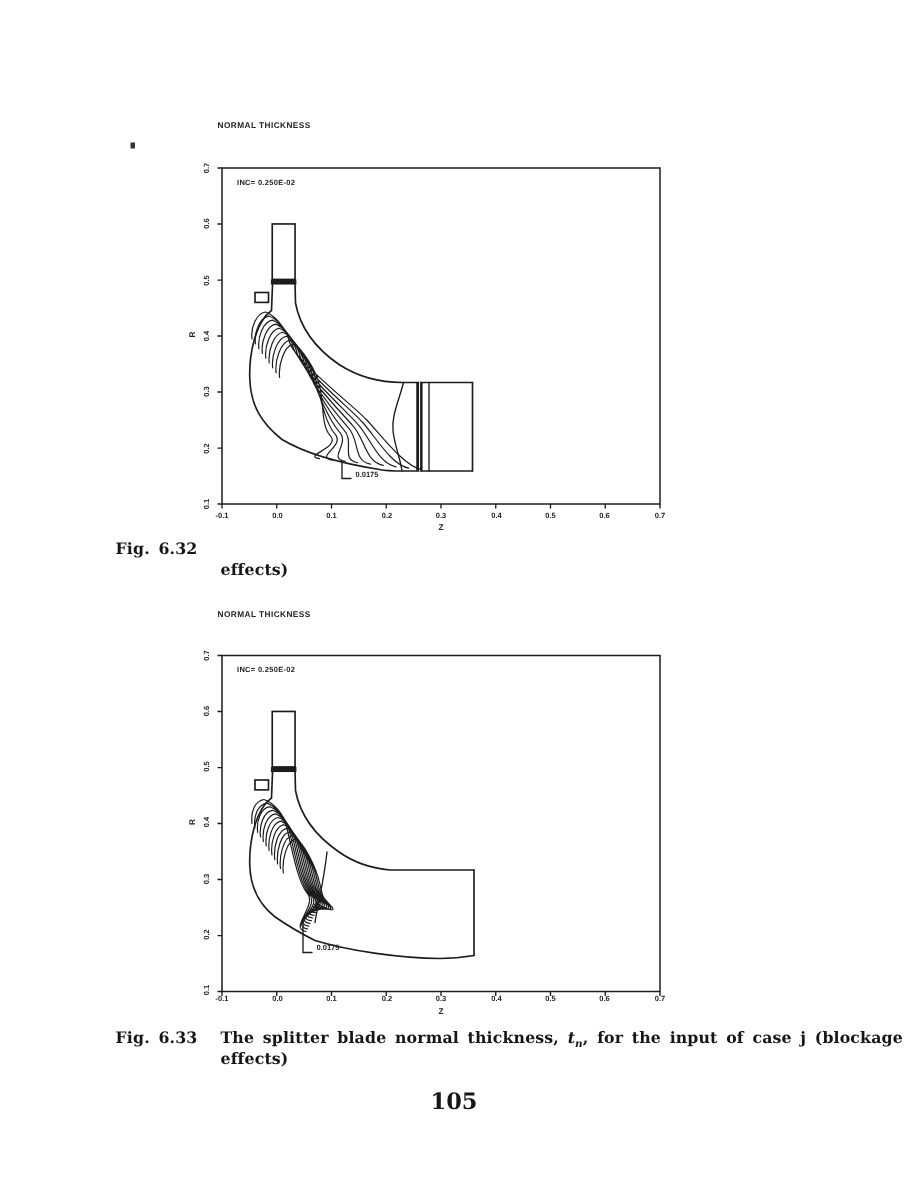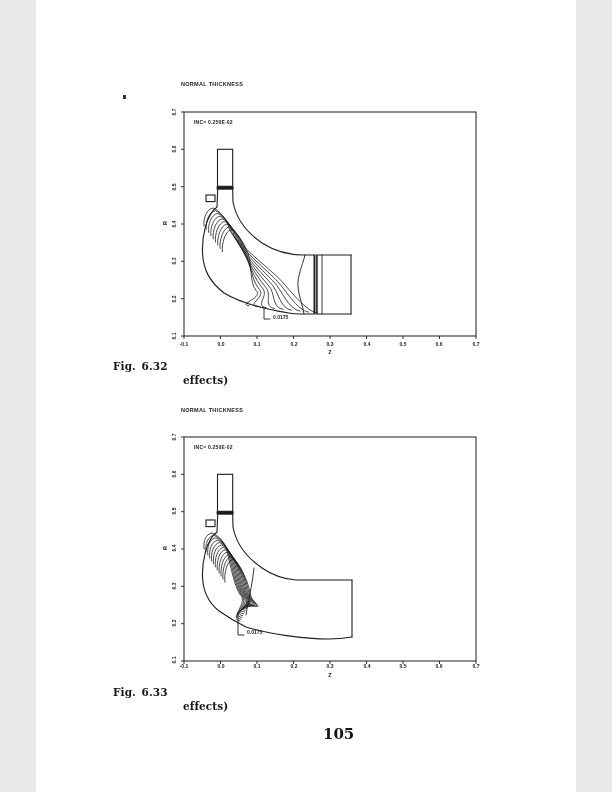--- a/index.html
+++ b/index.html
@@ -1,16 +1,16 @@
 <!DOCTYPE html>
 <html><head>
 <meta charset="utf-8">
 <style>
   html,body{margin:0;padding:0;background:#e8e8e8;}
-  .page{position:relative;width:540px;height:792px;background:#ffffff;margin:0 auto;
+  .page{position:relative;width:612px;height:792px;background:#ffffff;margin:0 auto;
         font-family:"Liberation Sans",sans-serif;color:#1a1a1a;overflow:hidden;}
   .abs{position:absolute;}
   .plot-title{font-size:5.5px;font-weight:700;letter-spacing:.3px;color:#222;}
   .inc{font-size:5px;font-weight:700;letter-spacing:.2px;color:#222;}
   .xt{position:absolute;width:24px;text-align:center;font-size:5px;font-weight:700;color:#222;}
   .yt{position:absolute;width:14px;height:14px;line-height:14px;text-align:center;
       font-size:5px;font-weight:700;color:#222;transform:rotate(-90deg);}
   .axlab{position:absolute;font-size:5.5px;font-weight:700;color:#222;}
   .ylab{transform:rotate(-90deg);width:14px;height:14px;line-height:14px;text-align:center;}
   .xlab{width:24px;text-align:center;}
@@ -122,17 +122,18 @@
   <div class="yt" style="left:131px;top:541px;">0.4</div>
   <div class="yt" style="left:131px;top:579px;">0.3</div>
   <div class="yt" style="left:131px;top:616px;">0.2</div>
   <div class="yt" style="left:131px;top:653px;">0.1</div>
 
   <div class="axlab ylab" style="left:122px;top:541px;">R</div>
   <div class="axlab xlab" style="left:282px;top:672px;">Z</div>
   <div class="annot" style="left:211px;top:629px;">0.0175</div>
 
   <div class="caption" style="left:77px;top:686px;">Fig. 6.33</div>
+  <div class="caption" style="left:147px;top:686px;"><span>The splitter blade normal thickness, </span><i>t</i><sub><i>n</i></sub><span>, for the input of case j (blockage</span></div>
   <div class="caption" style="left:147px;top:700px;">effects)</div>
 
   <div class="pagenum" style="left:287px;top:725px;">105</div>
 
 </div>
 
 </body></html>

